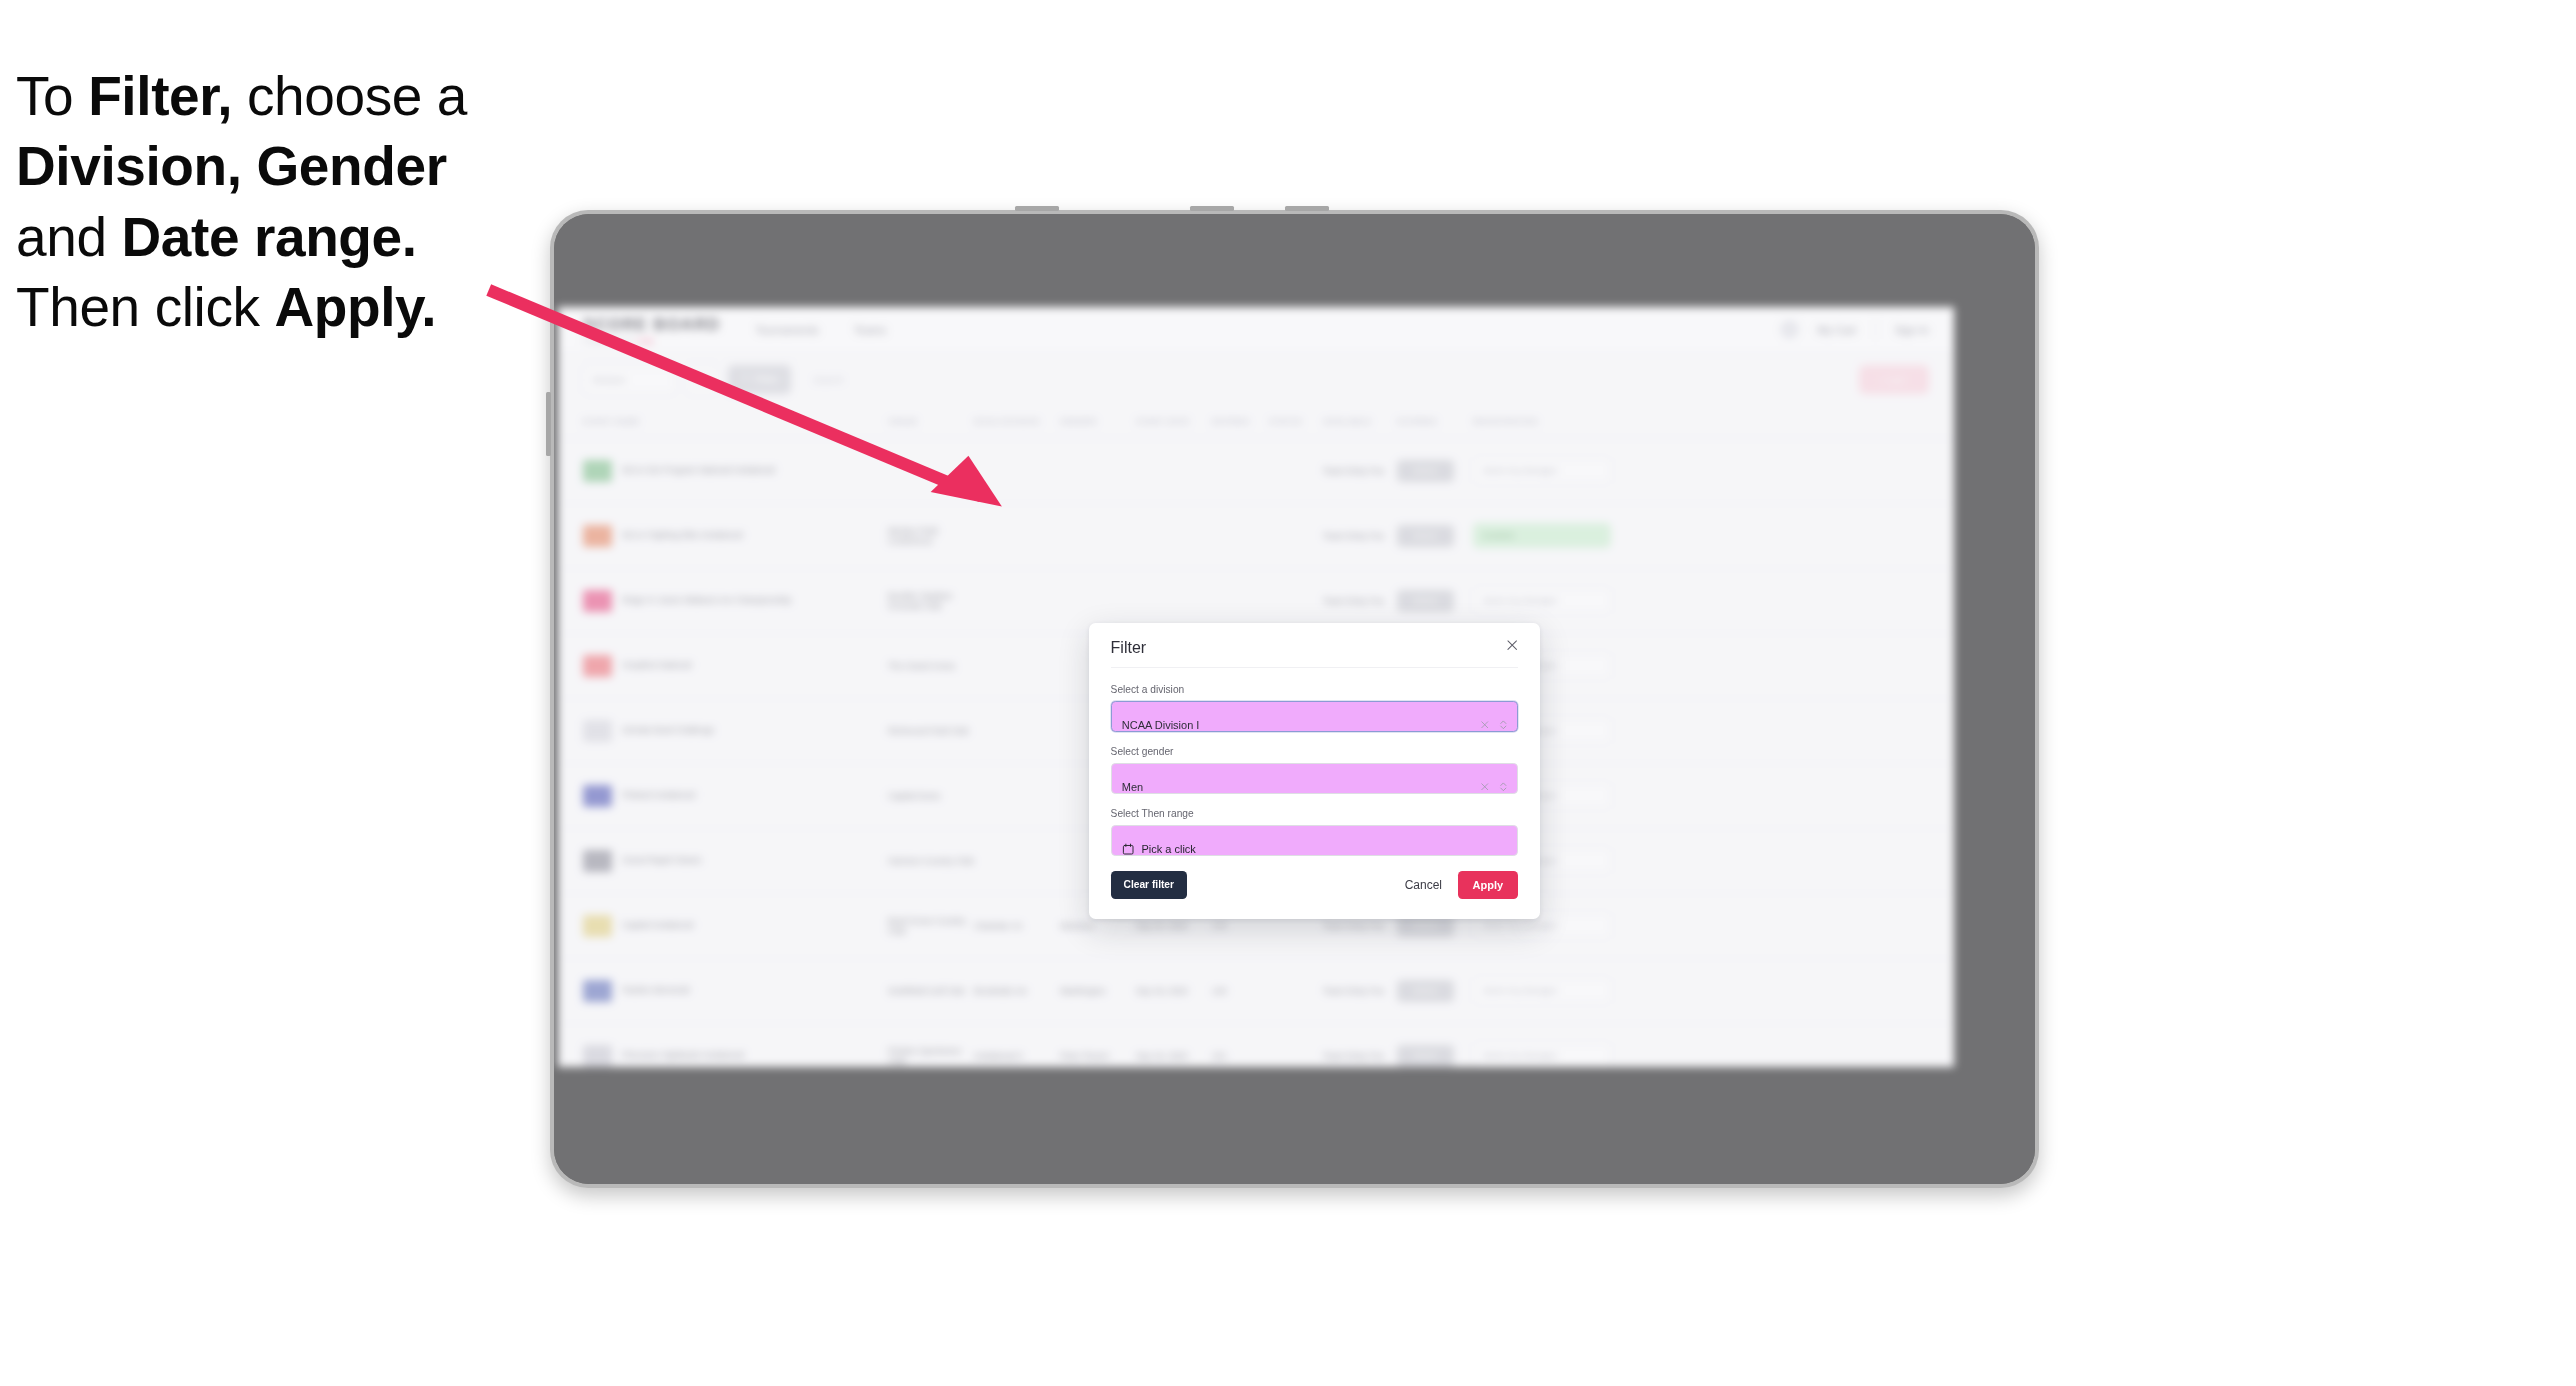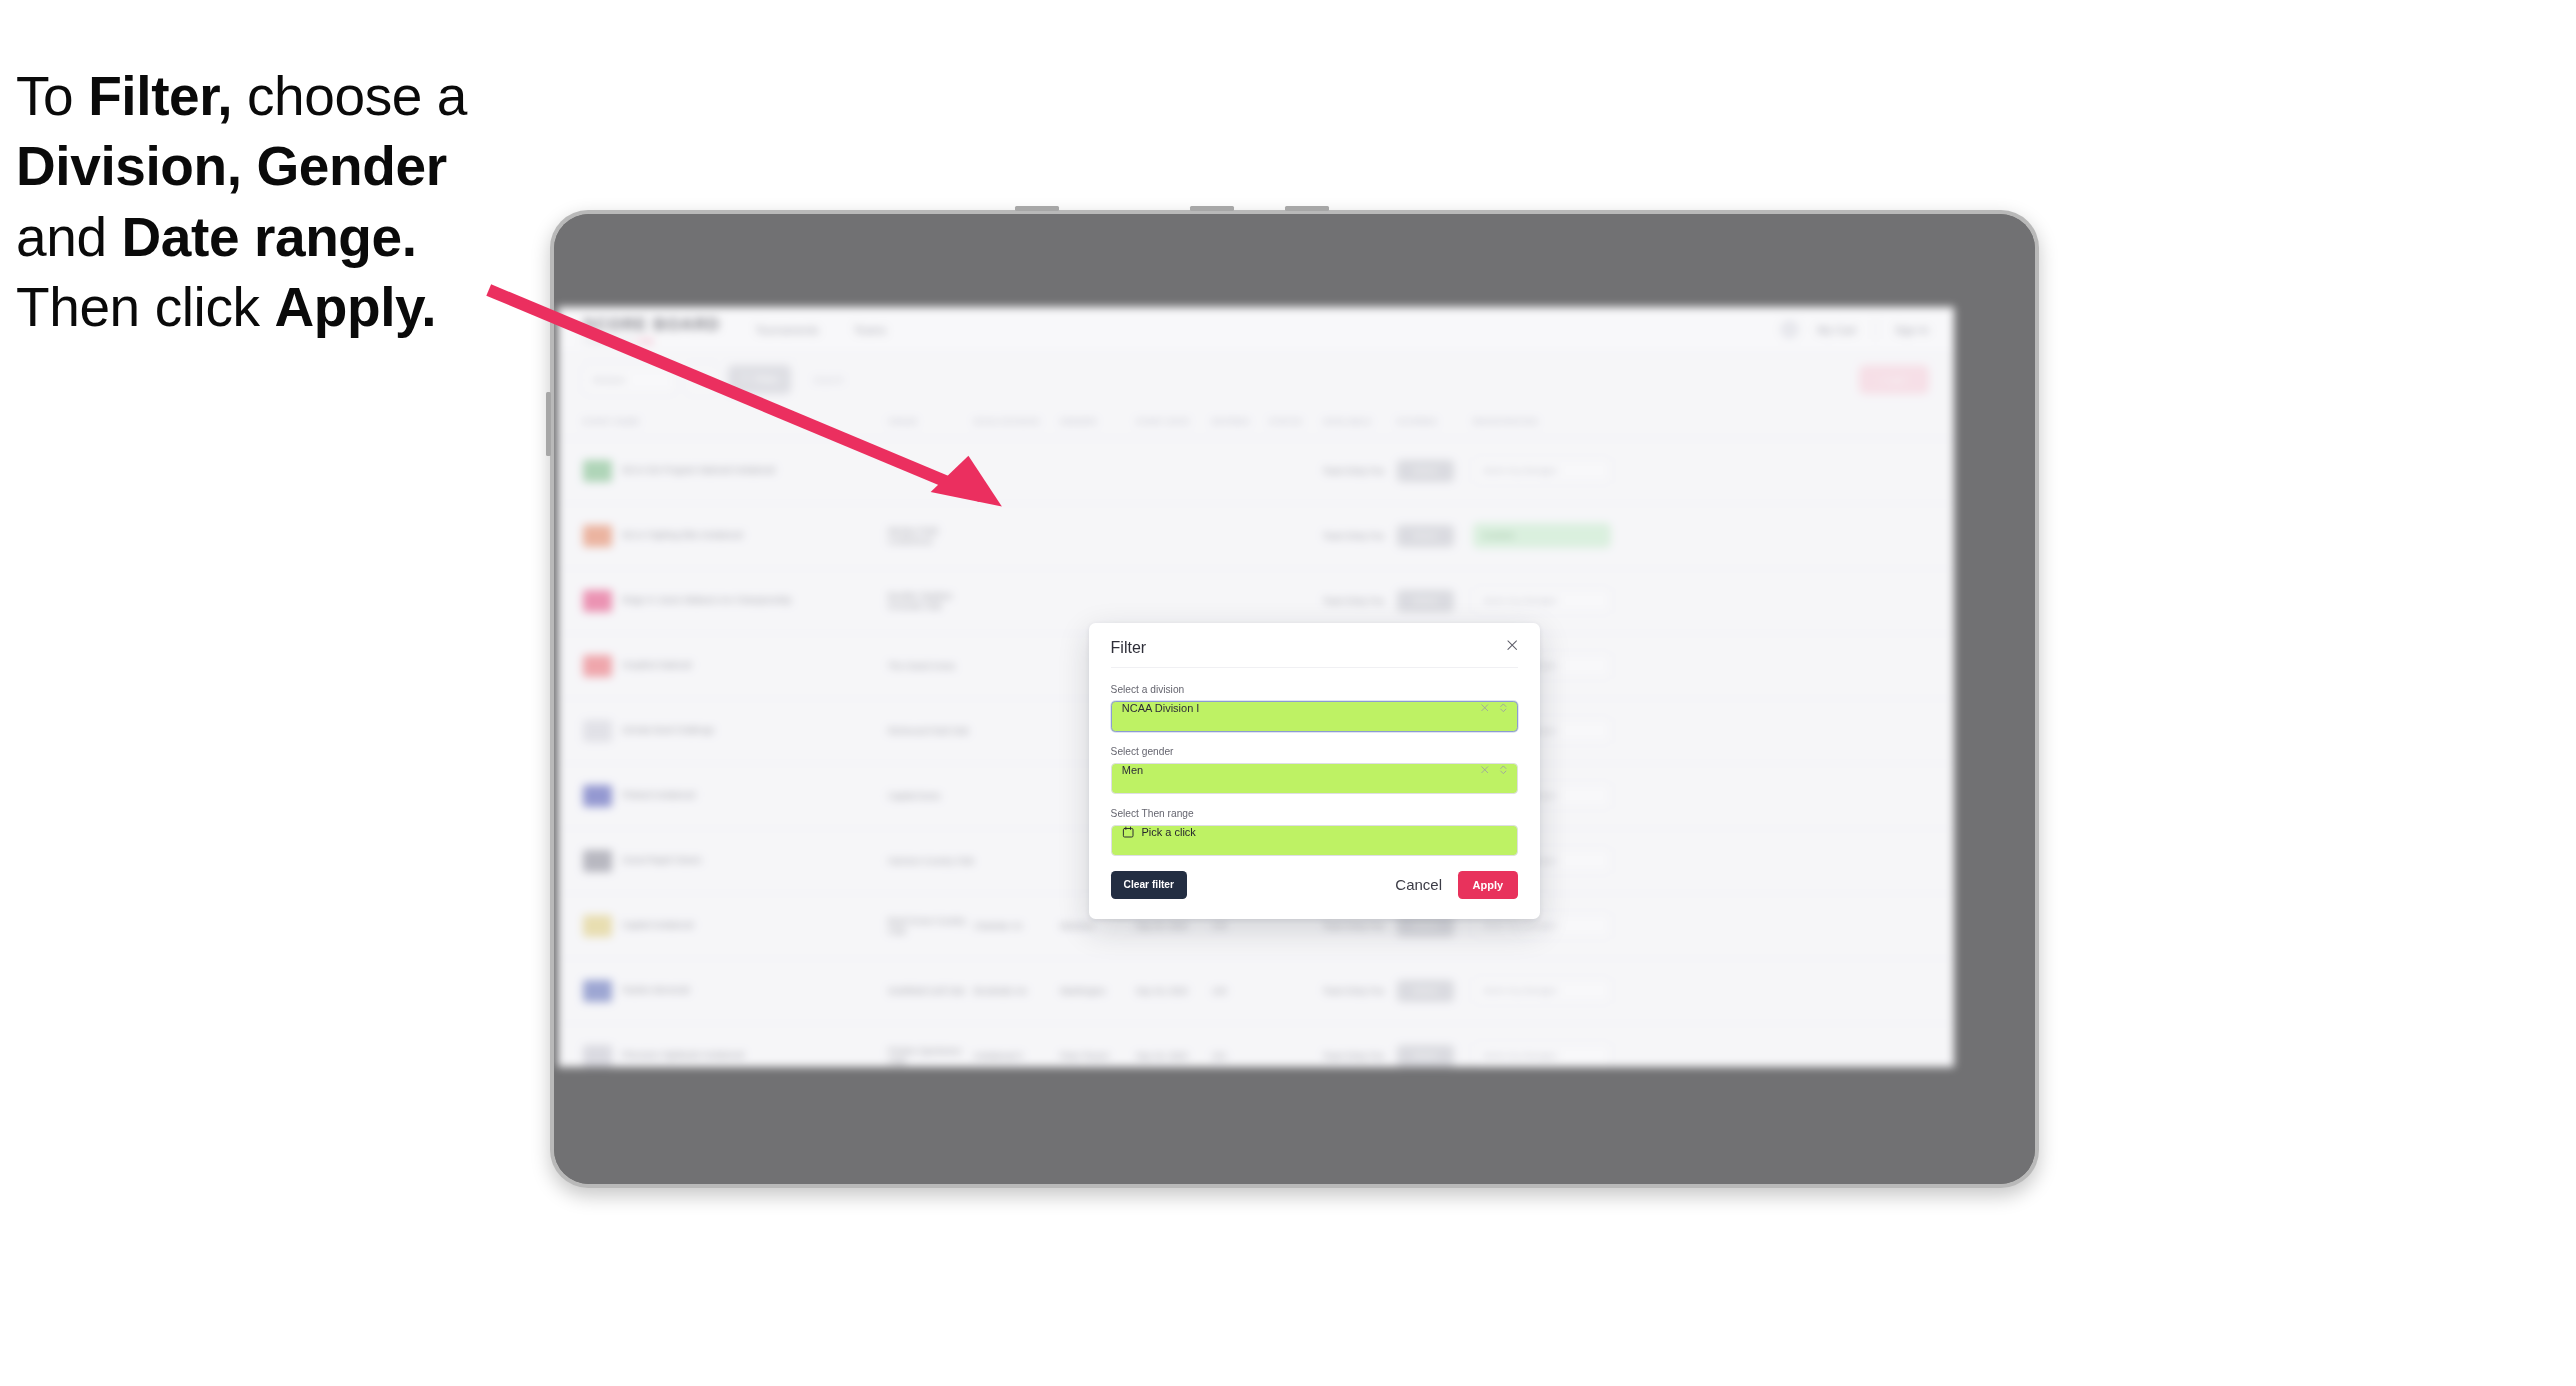--- a/index.html
+++ b/index.html
@@ -259,22 +259,22 @@
   .field:last-of-type { margin-bottom:22px; }
   .field-label {
     font-size:10.2px;
     color:#65656f;
     margin-bottom:5.8px;
   }
   .control {
     height:31px;
     border:0.7px solid #dedee4;
     border-radius:4.4px;
-    background:#bef264;
-    display:flex; align-items:flex-start;
+    background:#f0abfc;
+    display:flex; align-items:flex-end;
     padding:0 8.7px 0 10.2px;
     font-size:11px;
     color:#2e2e38;
     gap:7.3px;
   }
   .control.focused {
     border-color:#8c9bd4;
     box-shadow:0 0 0 0.7px rgba(140,155,212,0.35);
   }
   .control .val { flex:1; }
@@ -300,21 +300,21 @@
     padding:0 13px;
     cursor:pointer;
     font-family:inherit;
   }
   #foot-right {
     margin-left:auto;
     display:flex; align-items:center; gap:16px;
   }
   #cancel-btn {
     background:none; border:none;
-    font-size:15px; color:#3c3c46;
+    font-size:12px; color:#3c3c46;
     cursor:pointer;
     font-family:inherit;
     padding-left:44px;
   }
   #apply-btn {
     background:#e8325c;
     color:#ffffff;
     font-size:11px; font-weight:700;
     border:none;
     border-radius:4.4px;

